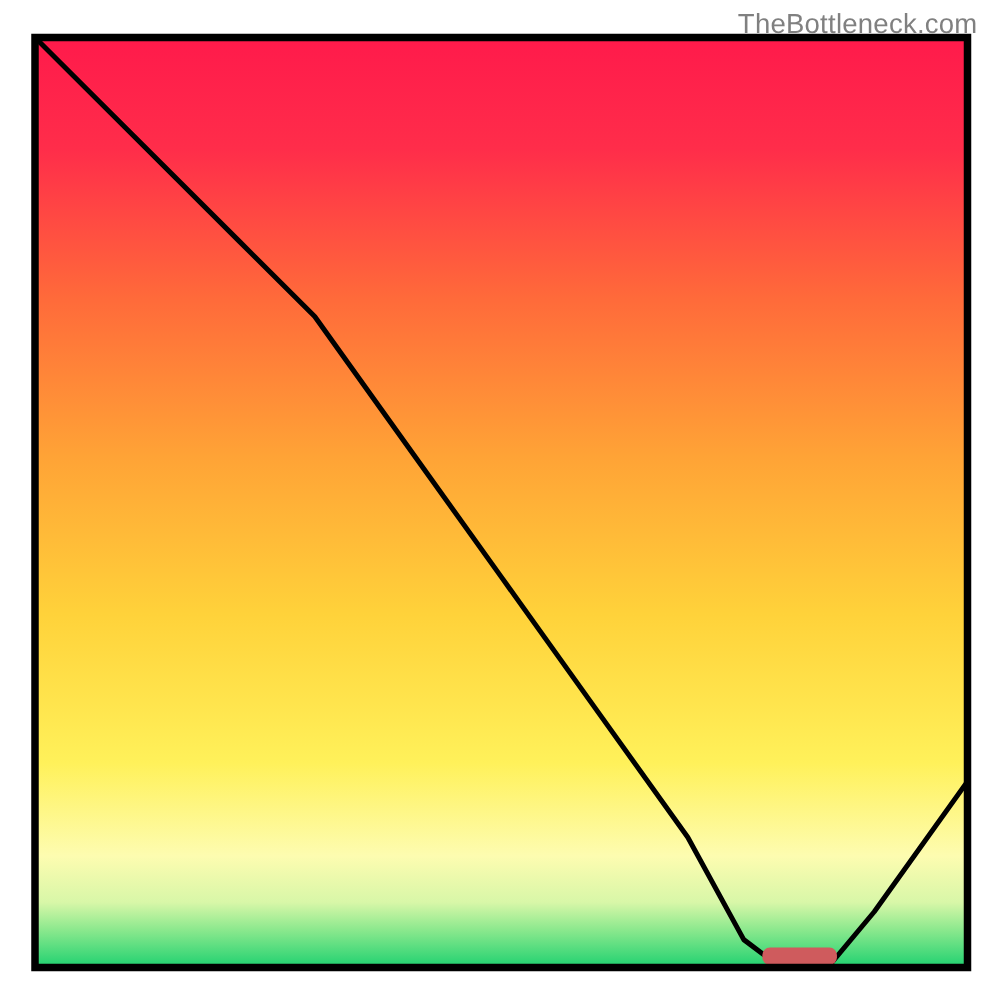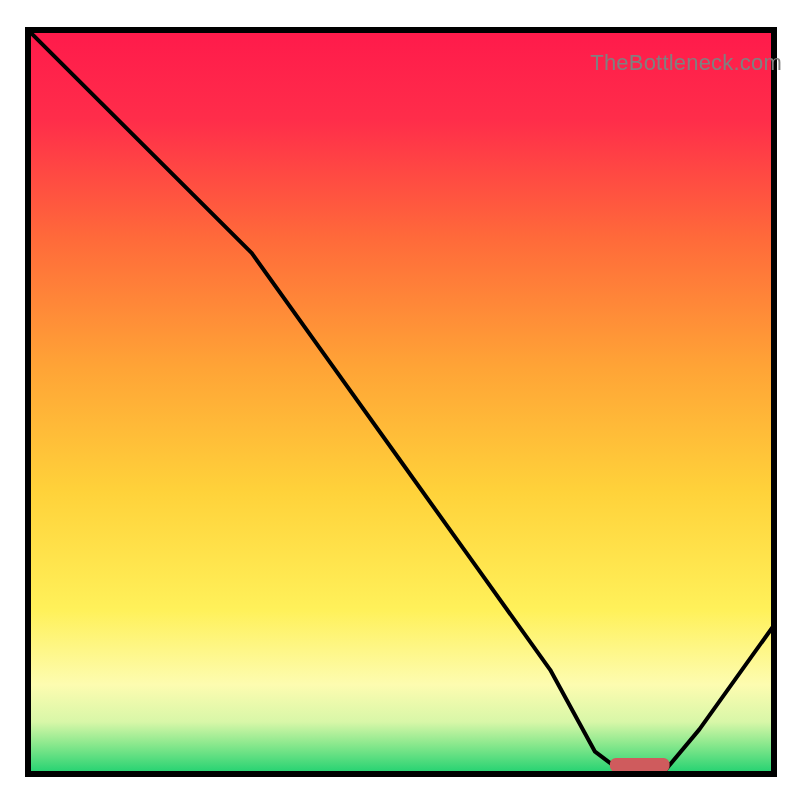--- a/index.html
+++ b/index.html
@@ -18,21 +18,20 @@
   }
   .watermark {
     position: absolute;
     top: 6px;
     right: 18px;
     color: #808080;
     font-size: 22px;
     font-weight: 500;
     letter-spacing: 0.2px;
     z-index: 10;
-    margin-top: 44px;
   }
   svg.chart {
     position: absolute;
     top: 0;
     left: 0;
   }
 </style>
 </head>
 <body>
 <div class="container">

